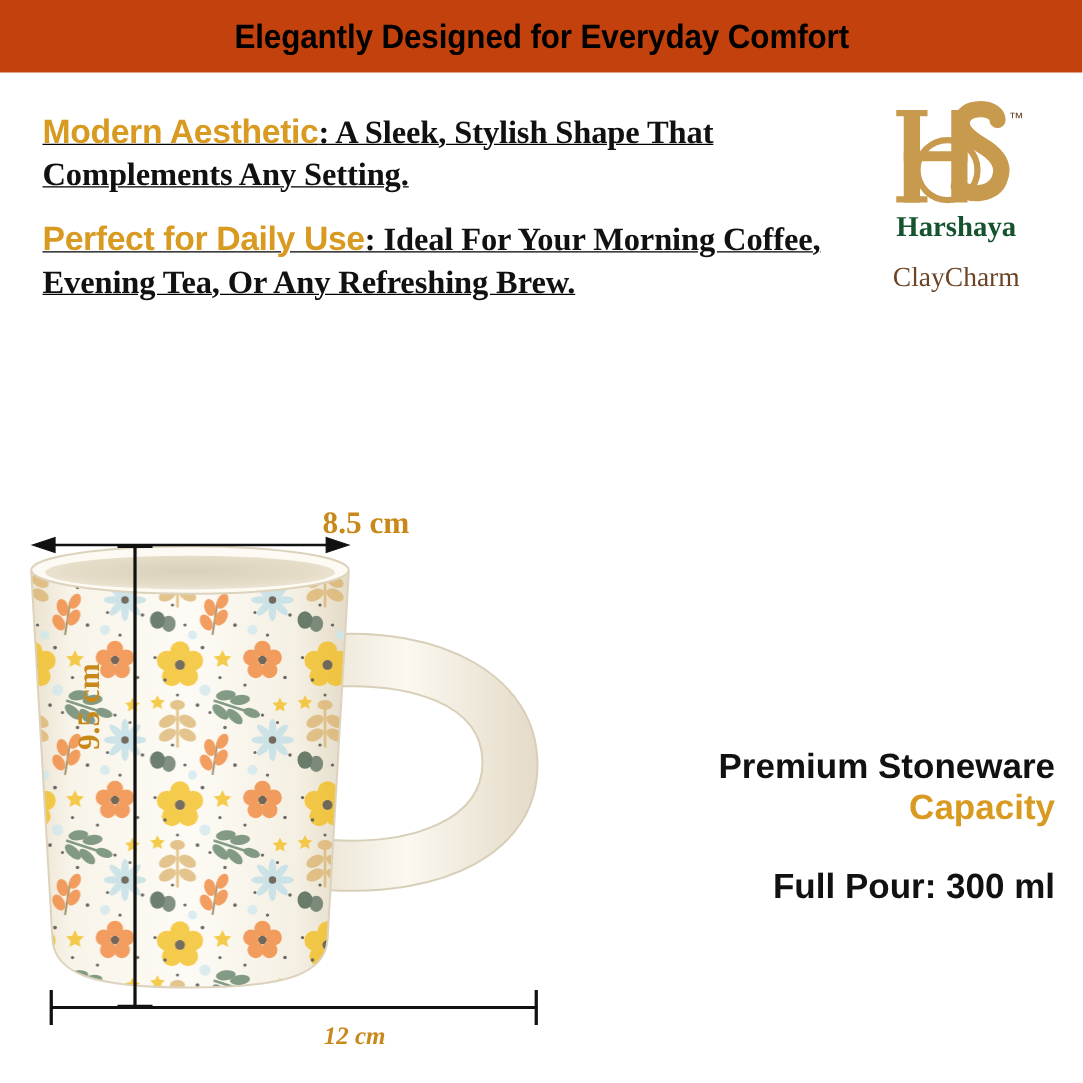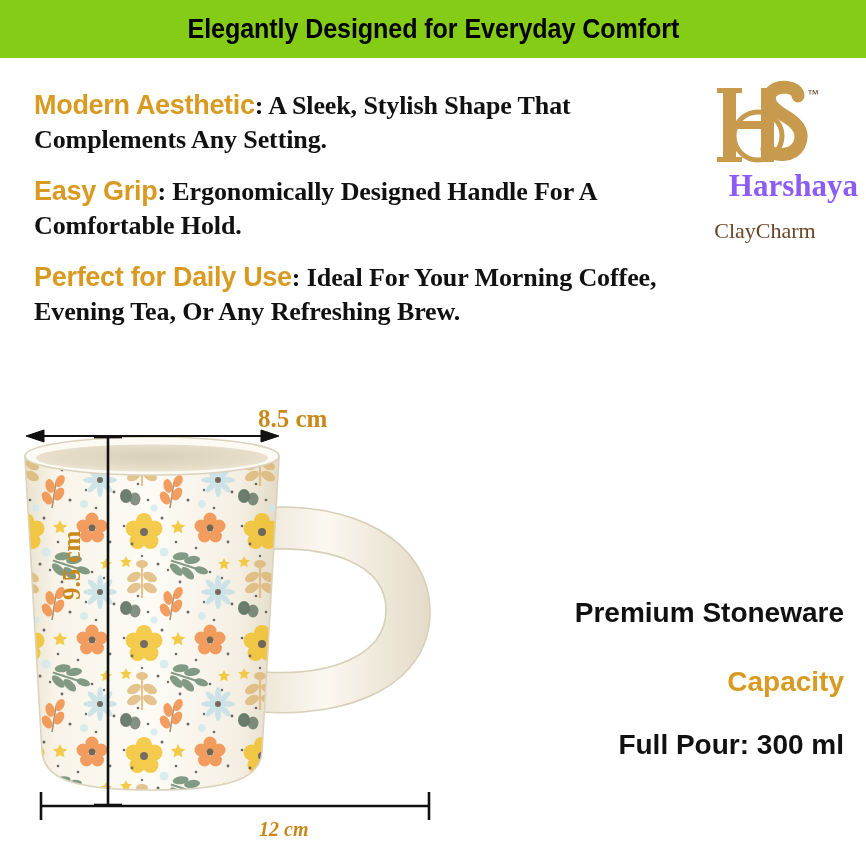--- a/index.html
+++ b/index.html
@@ -14,21 +14,21 @@
     overflow: hidden;
     font-family: "Liberation Sans", sans-serif;
     -webkit-font-smoothing: antialiased;
   }
 
   
   #header-banner {
     position: absolute;
     left: 0; top: 0;
     width: 866px; height: 58px;
-    background: #84cc16;
+    background: #c2410c;
     display: flex;
     align-items: center;
     justify-content: center;
   }
   #header-title {
     font-family: "Liberation Sans Narrow", "Liberation Sans", sans-serif;
     font-weight: bold;
     font-size: 27px;
     color: #000000;
     letter-spacing: -0.1px;
@@ -38,20 +38,21 @@
 
   
   #features {
     position: absolute;
     left: 34px; top: 88px;
     width: 640px;
   }
   .feature {
     margin-bottom: 17px;
     line-height: 1.30;
+    text-decoration: underline;
   }
   .feature-label {
     font-family: "Liberation Sans", sans-serif;
     font-weight: bold;
     font-size: 27px;
     color: #d89a20;
     letter-spacing: -0.3px;
   }
   .feature-text {
     font-family: "Liberation Serif", serif;
@@ -70,25 +71,24 @@
   }
   #logo-monogram {
     position: relative;
     height: 88px;
     width: 100%;
   }
   #logo-monogram svg { display: block; margin: 0 auto; }
   #brand-name {
     font-family: "Liberation Serif", serif;
     font-weight: bold;
-    font-size: 31px;
-    color: #8b5cf6;
+    font-size: 23px;
+    color: #14532d;
     line-height: 1.05;
     margin-top: 2px;
-    text-align: right;
   }
   #brand-sub {
     font-family: "Liberation Serif", serif;
     font-size: 22px;
     color: #6b4426;
     line-height: 1.1;
     margin-top: 16px;
   }
 
   
@@ -130,36 +130,33 @@
     line-height: 1.15;
   }
   .spec-head .colon { color: #111111; }
   .spec-value {
     font-family: "Liberation Sans", sans-serif;
     font-weight: bold;
     font-size: 28px;
     color: #111111;
     line-height: 1.2;
   }
-  #spec-capacity-head { margin-top: 36px; }
+  #spec-capacity-head { }
   #spec-capacity-lines { margin-top: 30px; }
 </style>
 </head>
 <body>
 
 <div id="header-banner">
   <div id="header-title">Elegantly Designed for Everyday Comfort</div>
 </div>
 
 <div id="features">
   <div class="feature">
     <span class="feature-label">Modern Aesthetic</span><span class="feature-text">: A Sleek, Stylish Shape That Complements Any Setting.</span>
-  </div>
-  <div class="feature">
-    <span class="feature-label">Easy Grip</span><span class="feature-text">: Ergonomically Designed Handle For A Comfortable Hold.</span>
   </div>
   <div class="feature">
     <span class="feature-label">Perfect for Daily Use</span><span class="feature-text">: Ideal For Your Morning Coffee, Evening Tea, Or Any Refreshing Brew.</span>
   </div>
 </div>
 
 <div id="brand-logo">
   <div id="logo-monogram">
     <svg width="140" height="88" viewBox="0 0 140 88">
 

